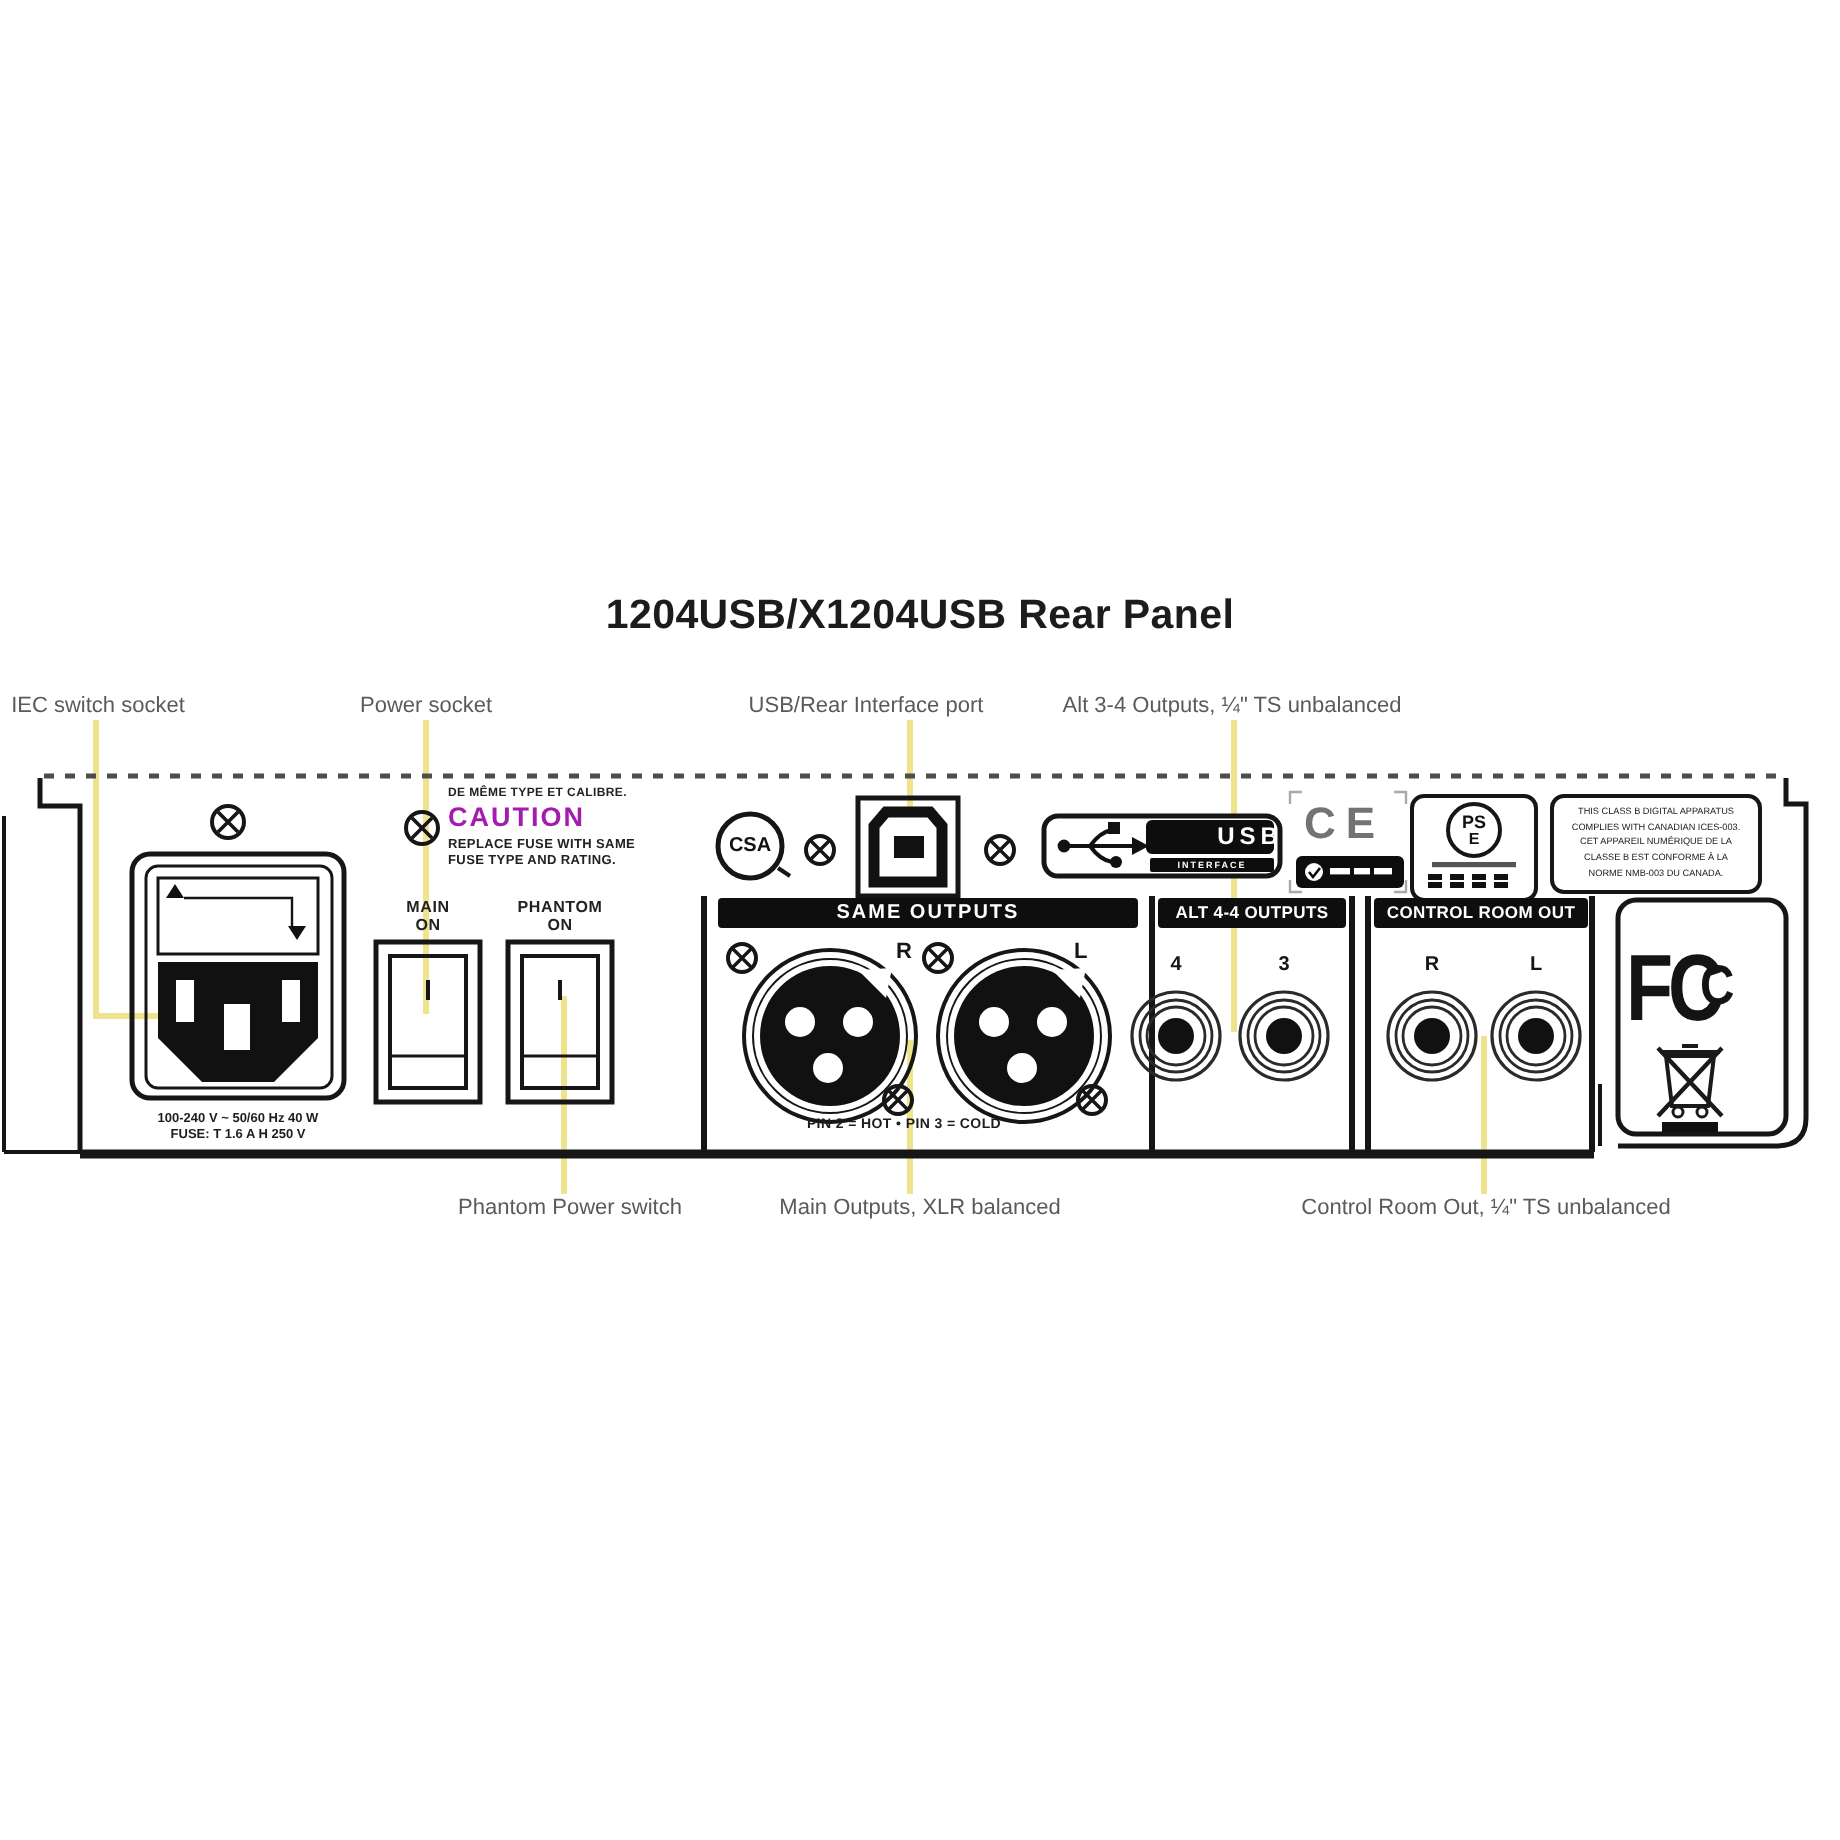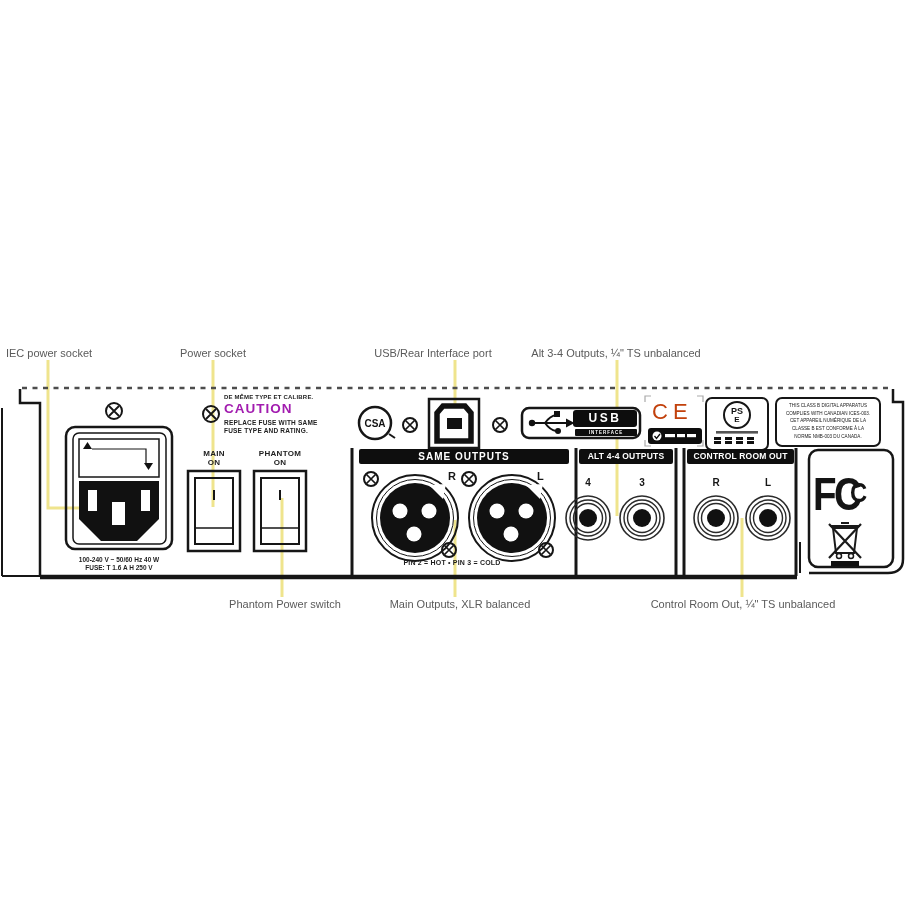--- a/index.html
+++ b/index.html
@@ -13,26 +13,26 @@
        border-radius:2px;white-space:nowrap;overflow:hidden;}
   .swlbl{font-size:8px;font-weight:bold;color:#222;text-align:center;
          transform:translateX(-50%);line-height:9px;letter-spacing:.3px;white-space:nowrap;}
   .tinyc{color:#1d1d1d;white-space:nowrap;transform:translateX(-50%);text-align:center;}
   .jacklbl{font-size:10px;font-weight:bold;color:#161616;transform:translateX(-50%);}
   .xlrlbl{font-size:11px;font-weight:bold;color:#161616;}
   .caution-small{font-size:6px;font-weight:bold;color:#222;letter-spacing:.2px;}
   .caution-title{font-size:13.5px;font-weight:bold;color:#a21caf;letter-spacing:1px;}
   .caution-line{font-size:6.5px;font-weight:bold;color:#222;letter-spacing:.2px;}
   .usb-word{color:#fff;font-weight:bold;font-size:12px;letter-spacing:2.5px;
-            text-align:center;line-height:17px;}
+            text-align:center;line-height:17px;padding-left:20px;}
   .usb-int{color:#fff;font-weight:bold;font-size:4.5px;letter-spacing:1px;
            text-align:center;line-height:7px;}
   .ices{font-size:4.6px;line-height:7.7px;color:#1a1a1a;text-align:center;
         font-weight:500;width:96px;}
-  .ce-text{font-size:22px;color:#c2410c;letter-spacing:5px;font-weight:400;}
+  .ce-text{font-size:22px;color:#737373;letter-spacing:5px;font-weight:700;}
   .csa-text{font-size:10px;font-weight:bold;color:#111;
             transform:translate(-50%,-50%);}
   .pse-txt{font-weight:bold;color:#111;transform:translateX(-50%);text-align:right;}
   .fcc-f{font-size:47px;font-weight:bold;color:#141414;transform:scaleX(.82);transform-origin:left top;}
 </style>
 </head>
 <body>
 
 <div class="stage">
 
@@ -239,22 +239,23 @@
       <line x1="-15" y1="-19" x2="15" y2="-19" stroke-width="2"></line>
       <line x1="-4" y1="-22" x2="4" y2="-22" stroke-width="2"></line>
       <path d="M-12,-17 L12,-17 L9,8 L-9,8 Z" stroke-width="2"></path>
       <circle cx="-6" cy="11" r="2.5" stroke-width="1.5"></circle>
       <circle cx="6" cy="11" r="2.5" stroke-width="1.5"></circle>
       <path d="M-16,-21 L16,13 M16,-21 L-16,13" stroke-width="2.2"></path>
       <rect x="-14" y="16" width="28" height="5" fill="#111" stroke="none"></rect>
     </g>
   </svg>
 
-
-  <div class="abs callout" style="left:49px;top:347px;">IEC power socket</div>
+  <div class="abs page-title">1204USB/X1204USB Rear Panel</div>
+
+  <div class="abs callout" style="left:49px;top:347px;">IEC switch socket</div>
   <div class="abs callout" style="left:213px;top:347px;">Power socket</div>
   <div class="abs callout" style="left:433px;top:347px;">USB/Rear Interface port</div>
   <div class="abs callout" style="left:616px;top:347px;">Alt 3-4 Outputs, ¼" TS unbalanced</div>
 
   <div class="abs callout" style="left:285px;top:598px;">Phantom Power switch</div>
   <div class="abs callout" style="left:460px;top:598px;">Main Outputs, XLR balanced</div>
   <div class="abs callout" style="left:743px;top:598px;">Control Room Out, ¼" TS unbalanced</div>
 
   <div class="abs caution-small" style="left:224px;top:394px;">DE MÊME TYPE ET CALIBRE.</div>
   <div class="abs caution-title" style="left:224px;top:401px;">CAUTION</div>

